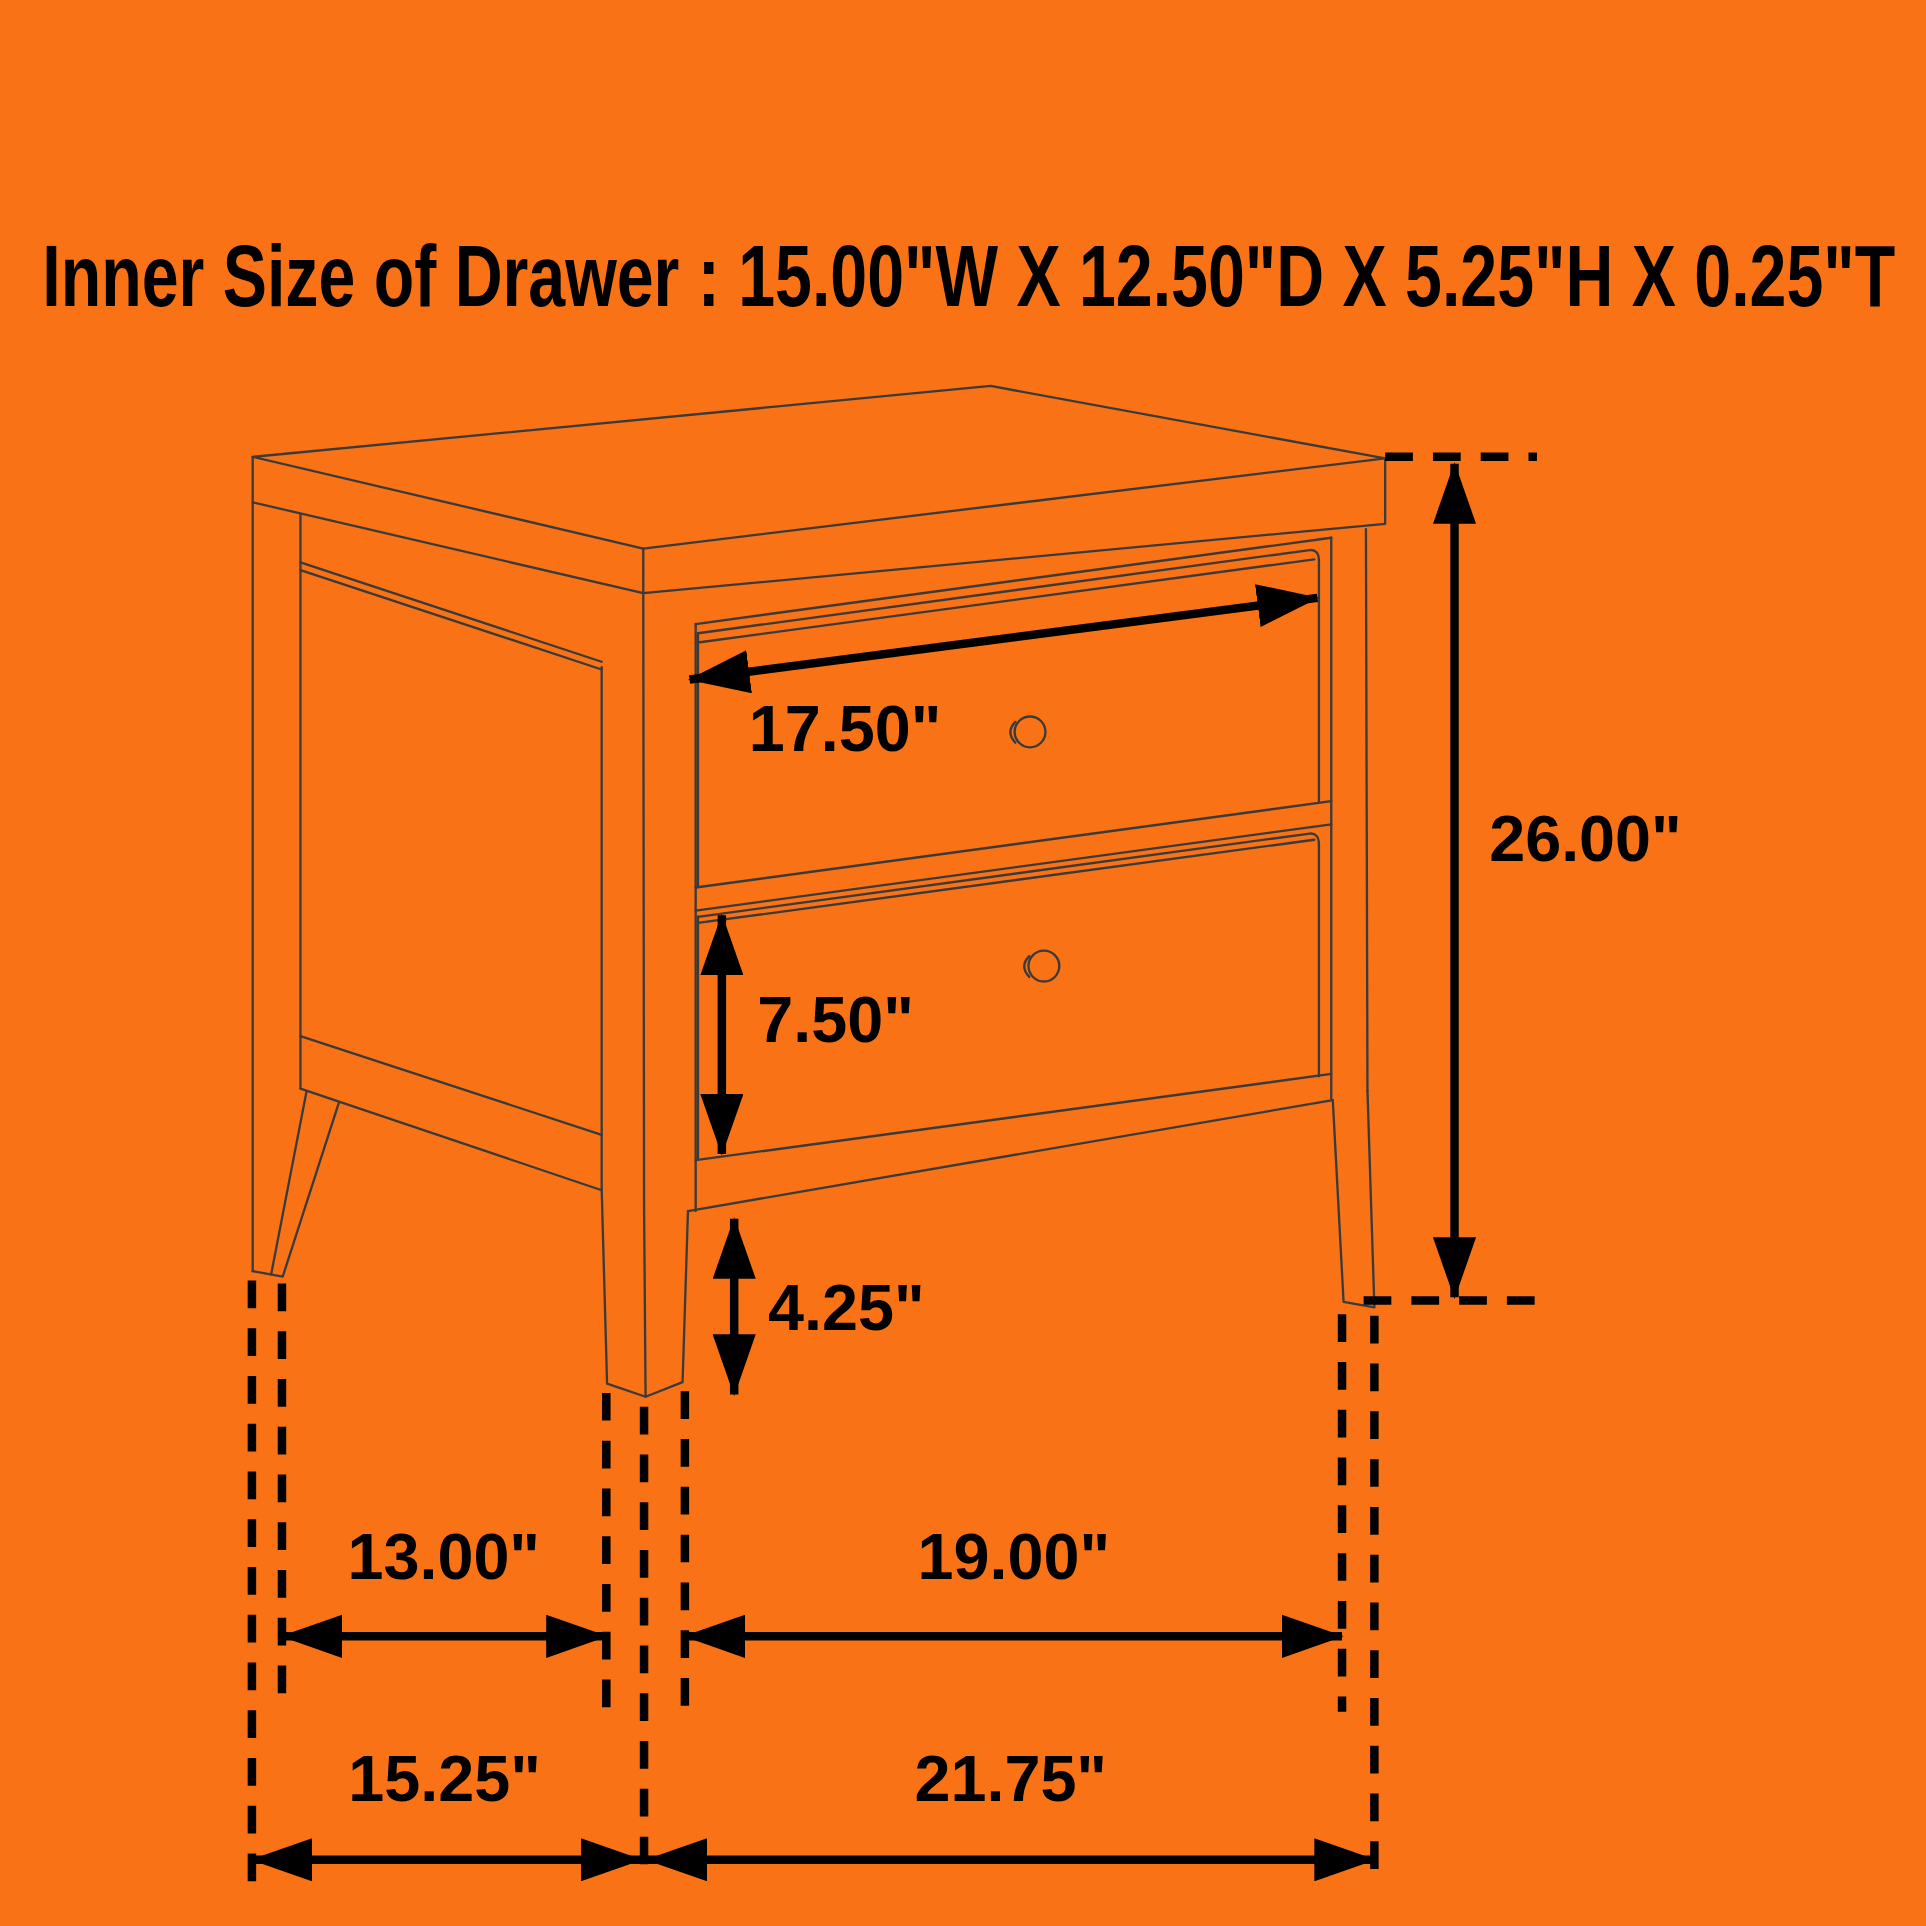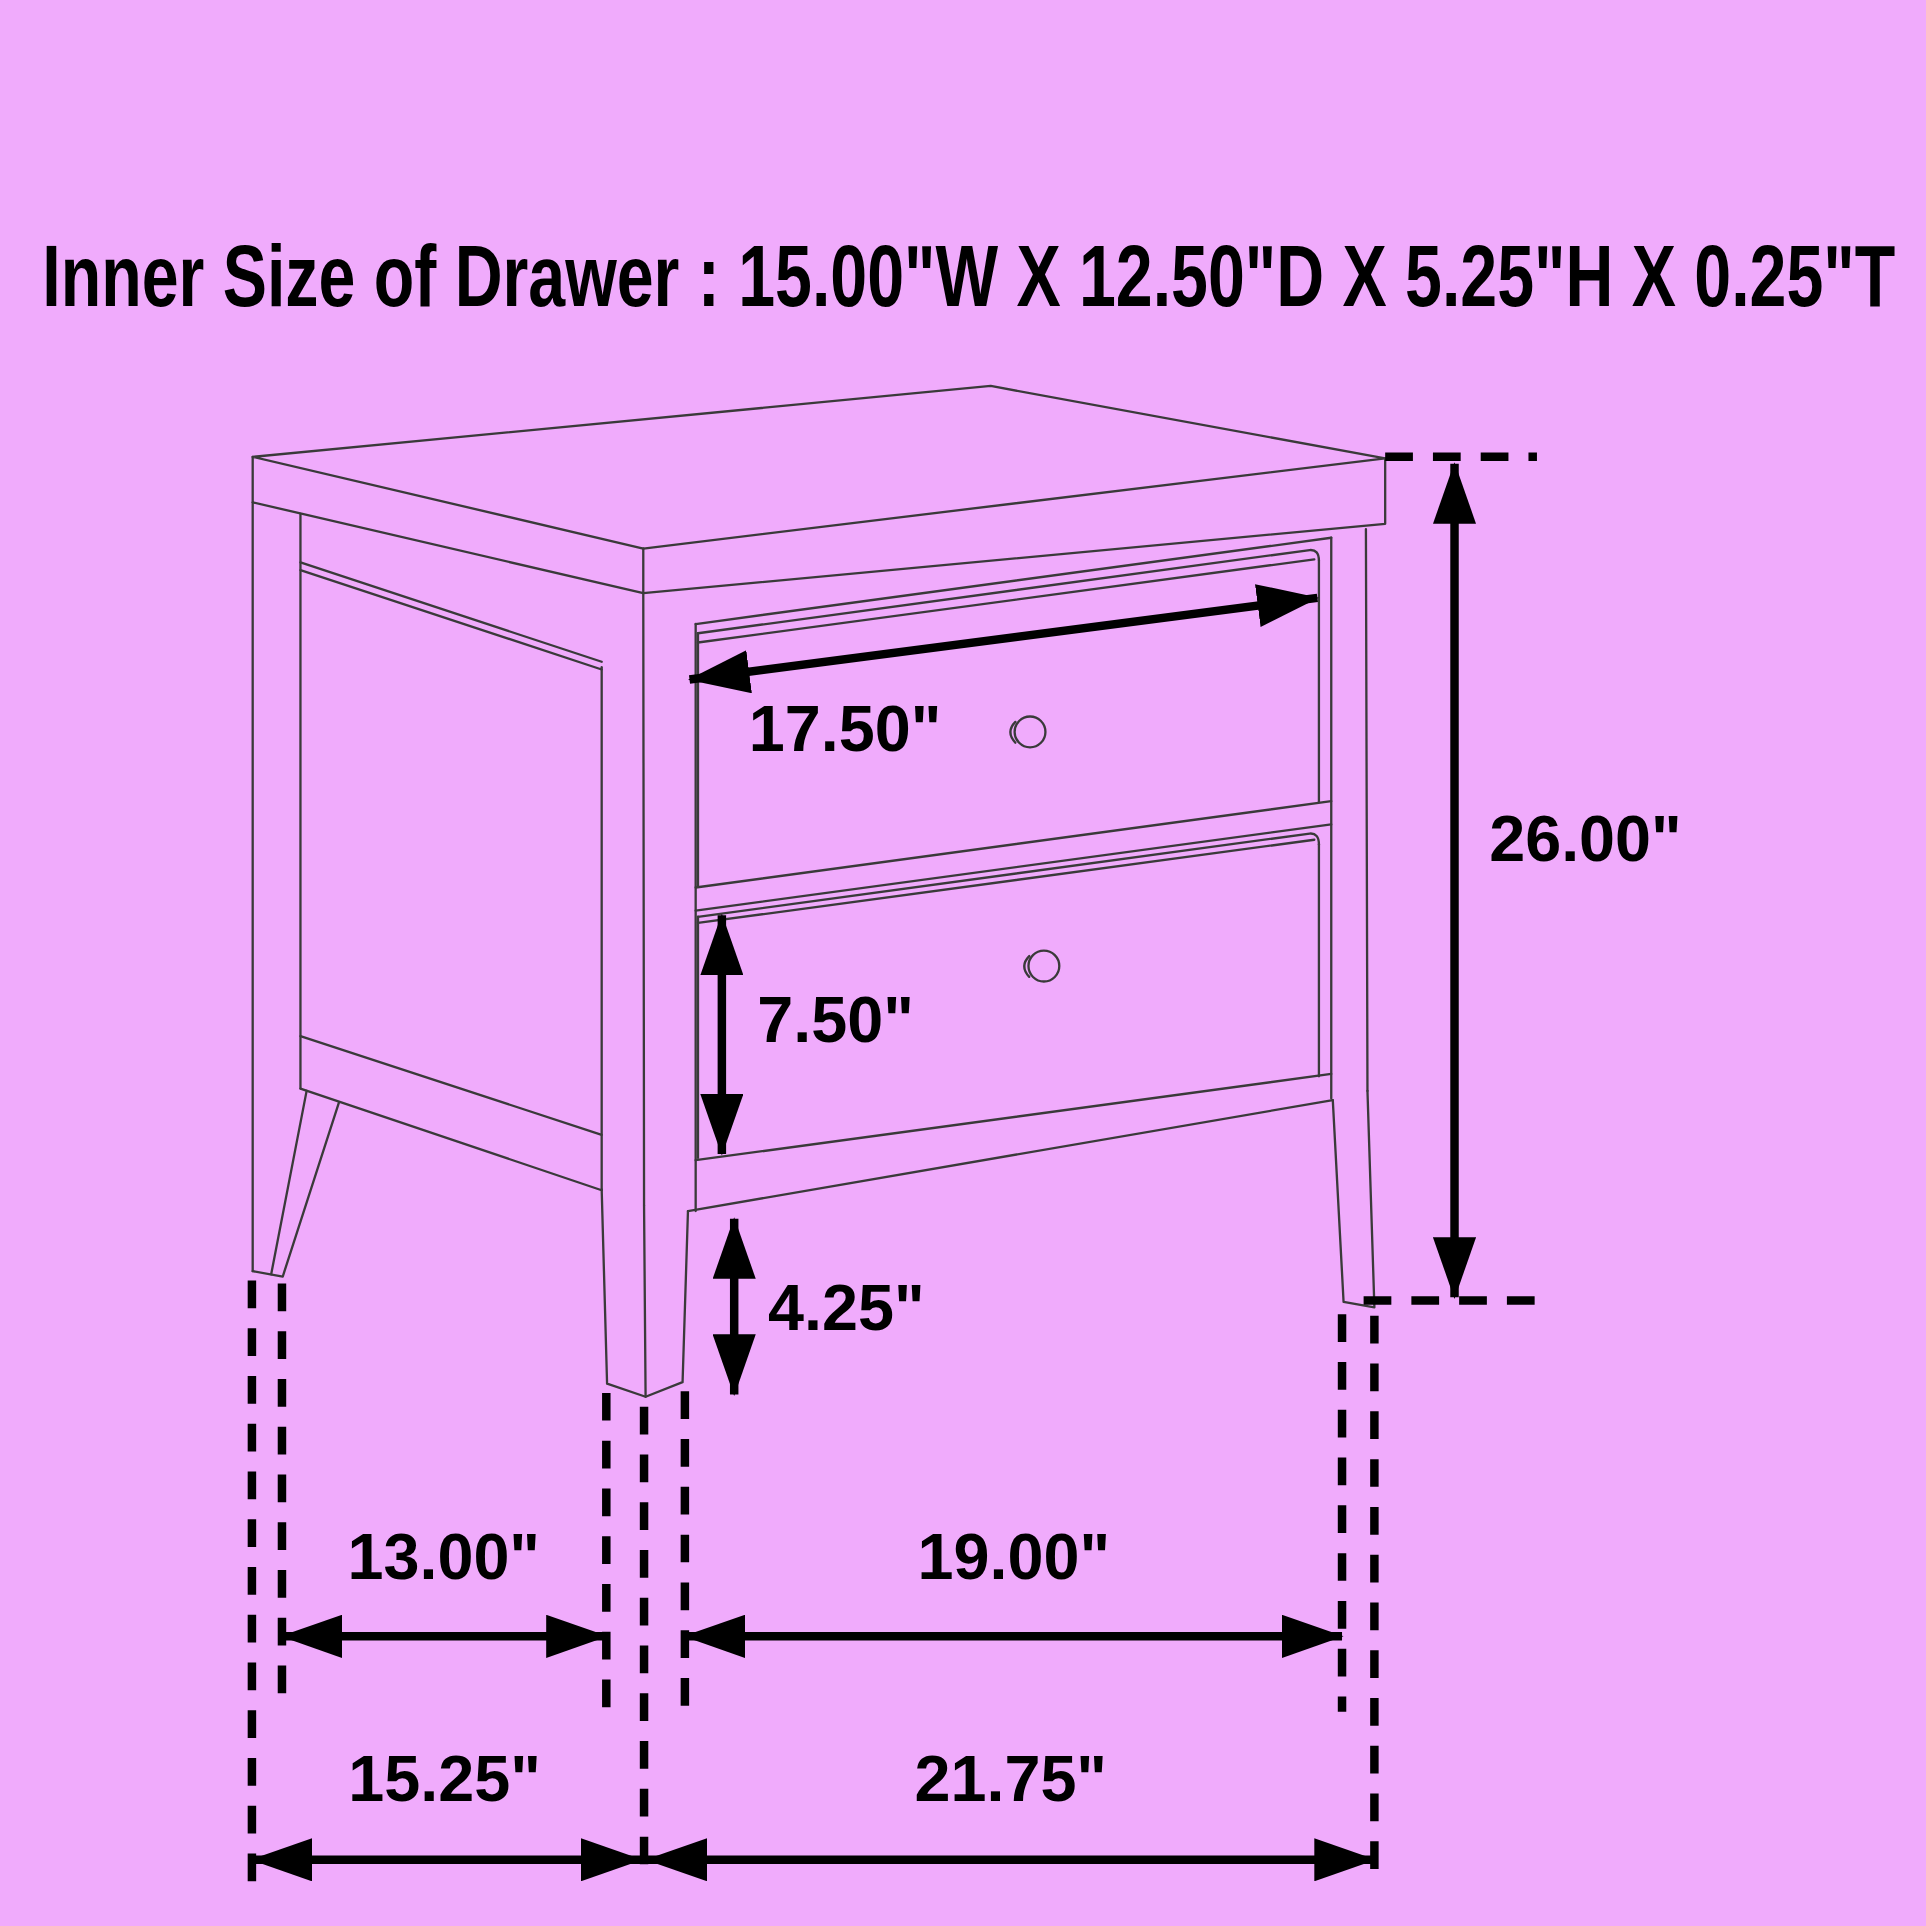--- a/index.html
+++ b/index.html
@@ -1,16 +1,16 @@
 <!DOCTYPE html>
 <html style="font-size:12.3px"><head>
 <meta charset="utf-8">
 <style>
   html,body{margin:0;padding:0;background:#ffffff;}
-  .page{width:1926px;height:1926px;background:#f0abfc;position:relative;overflow:hidden;}
+  .page{width:1926px;height:1926px;background:#f97316;position:relative;overflow:hidden;}
   svg{display:block;}
   text{font-family:"Liberation Sans","DejaVu Sans",sans-serif;font-weight:bold;fill:#000000;}
   .furn{stroke:#3a3a3a;stroke-width:3;fill:none;stroke-linejoin:round;stroke-linecap:round;}
   .dim{stroke:#000000;stroke-width:11;fill:none;}
   .dash{stroke:#000000;stroke-width:11;fill:none;stroke-dasharray:36 26;}
   .lbl{font-size:84px;}
   .ttl{font-size:112px;}
 </style>
 </head>
 <body>

